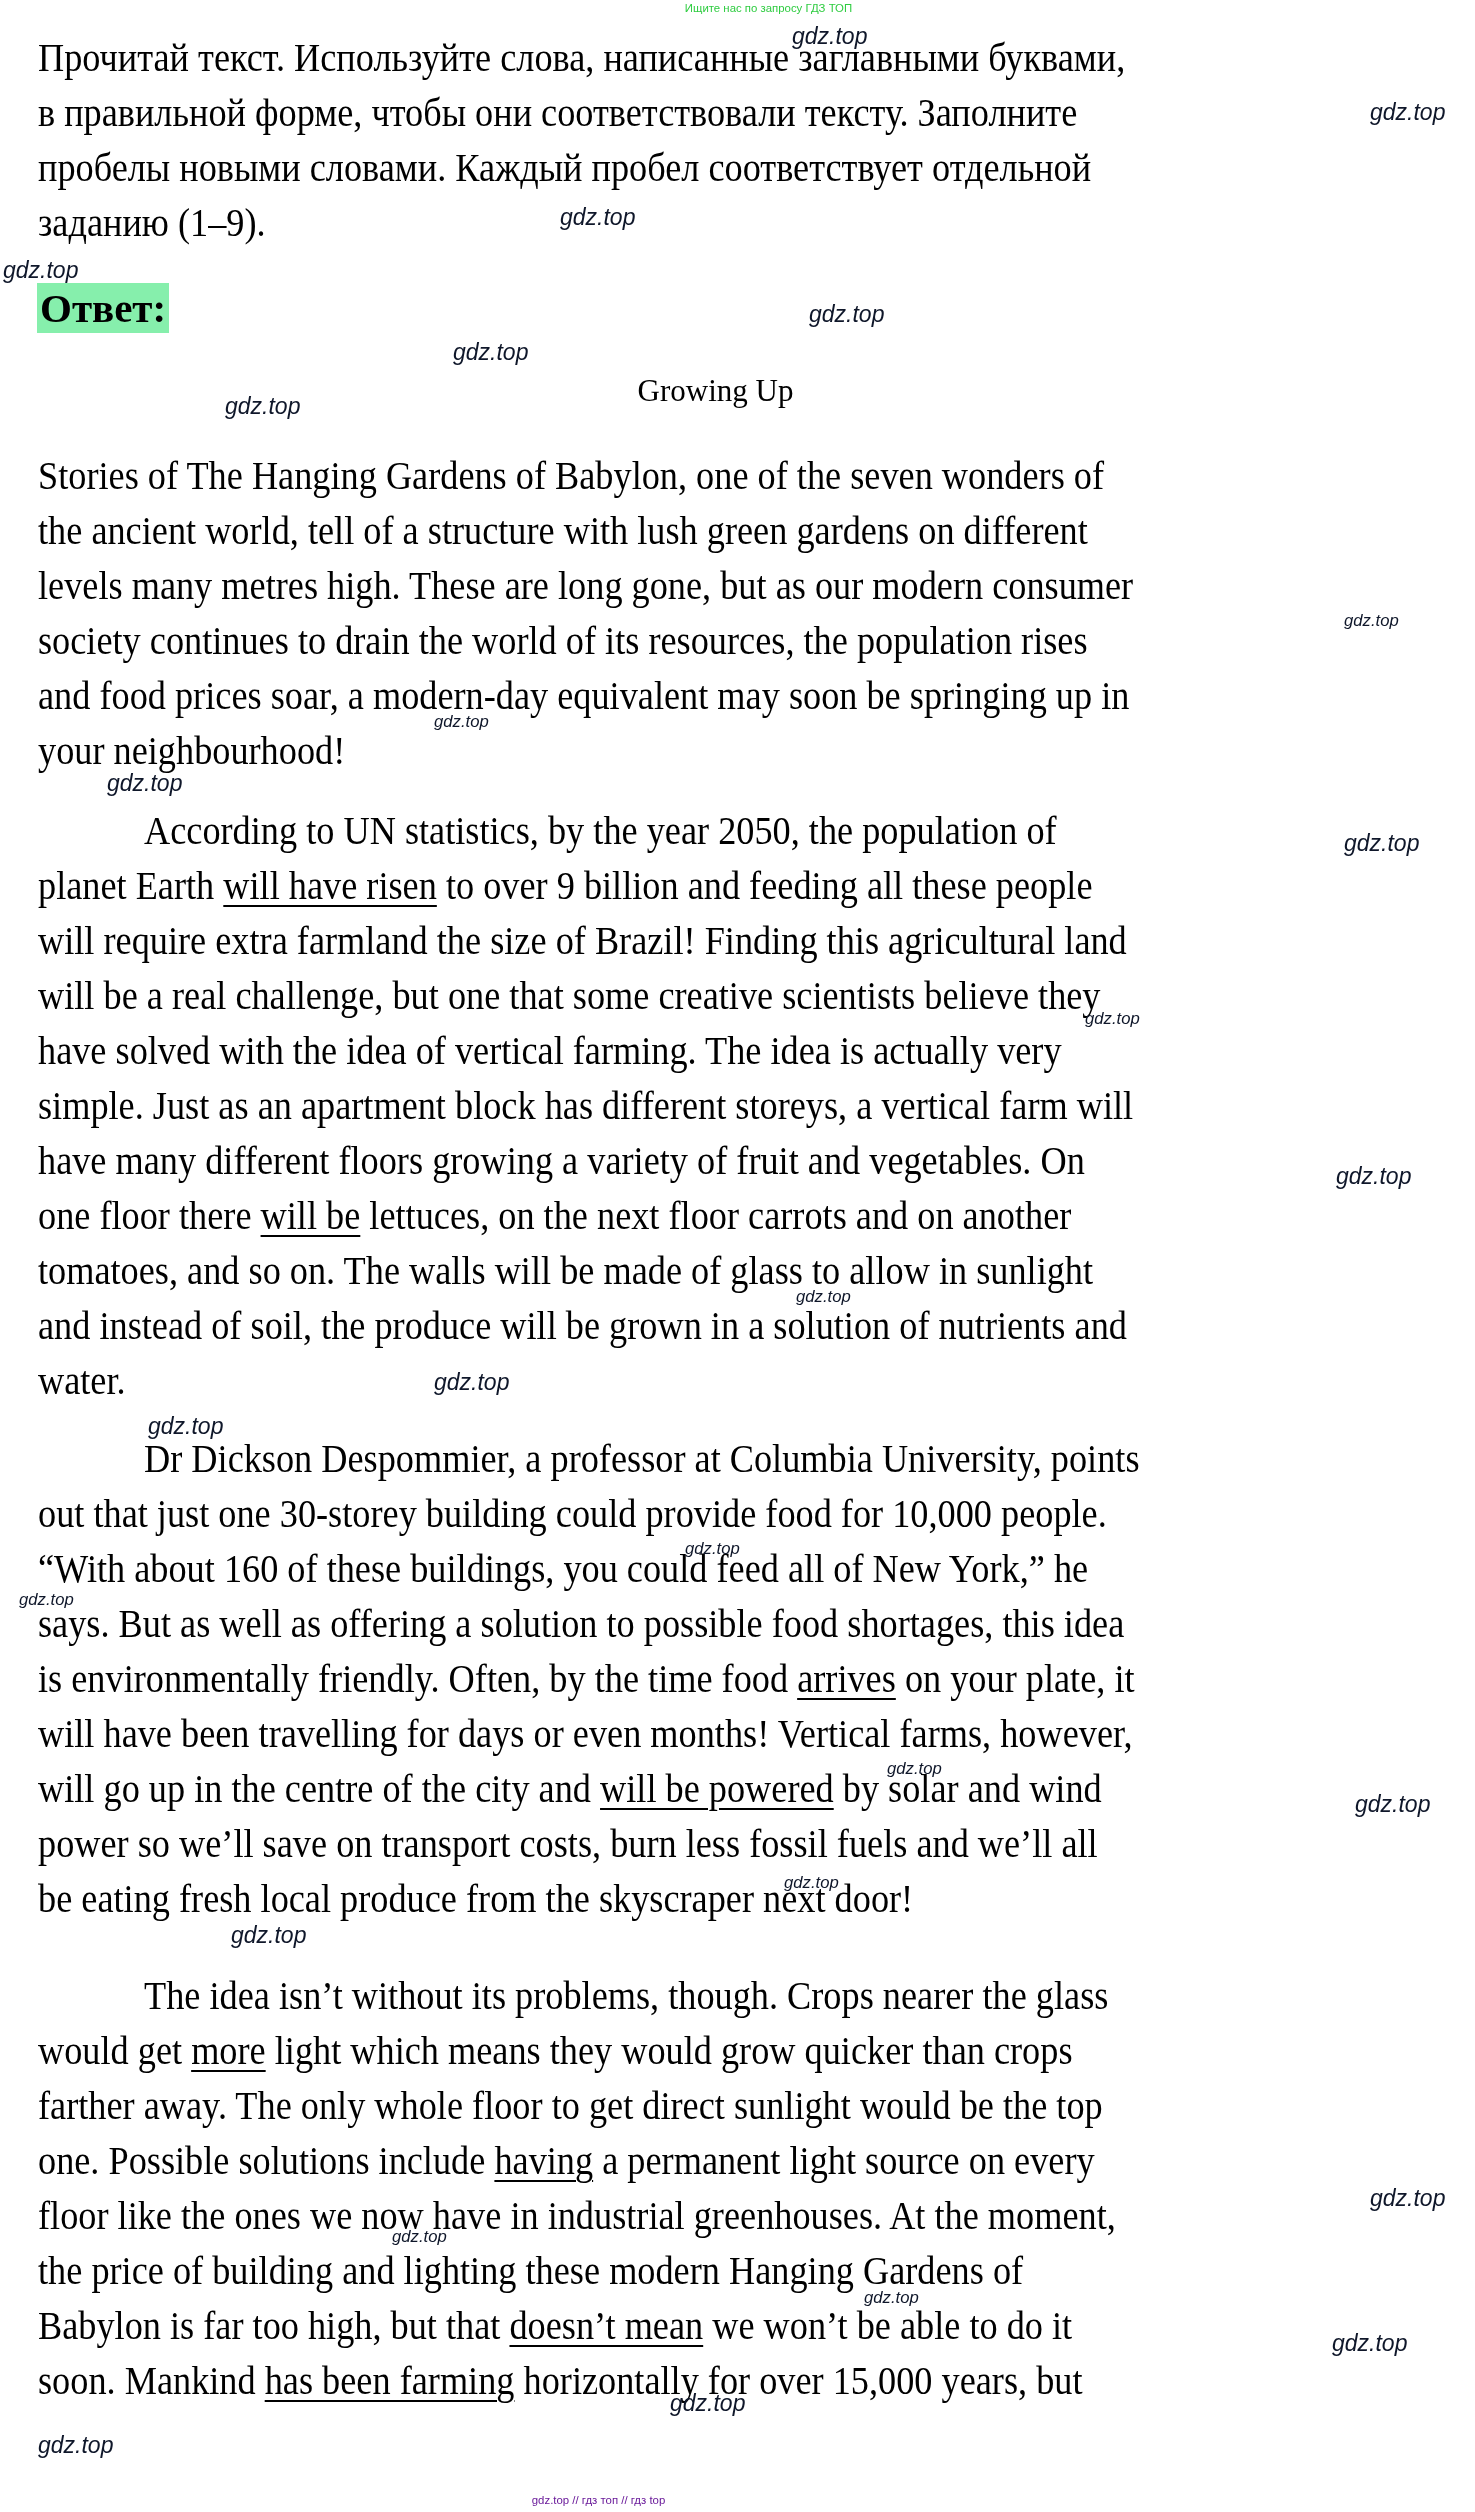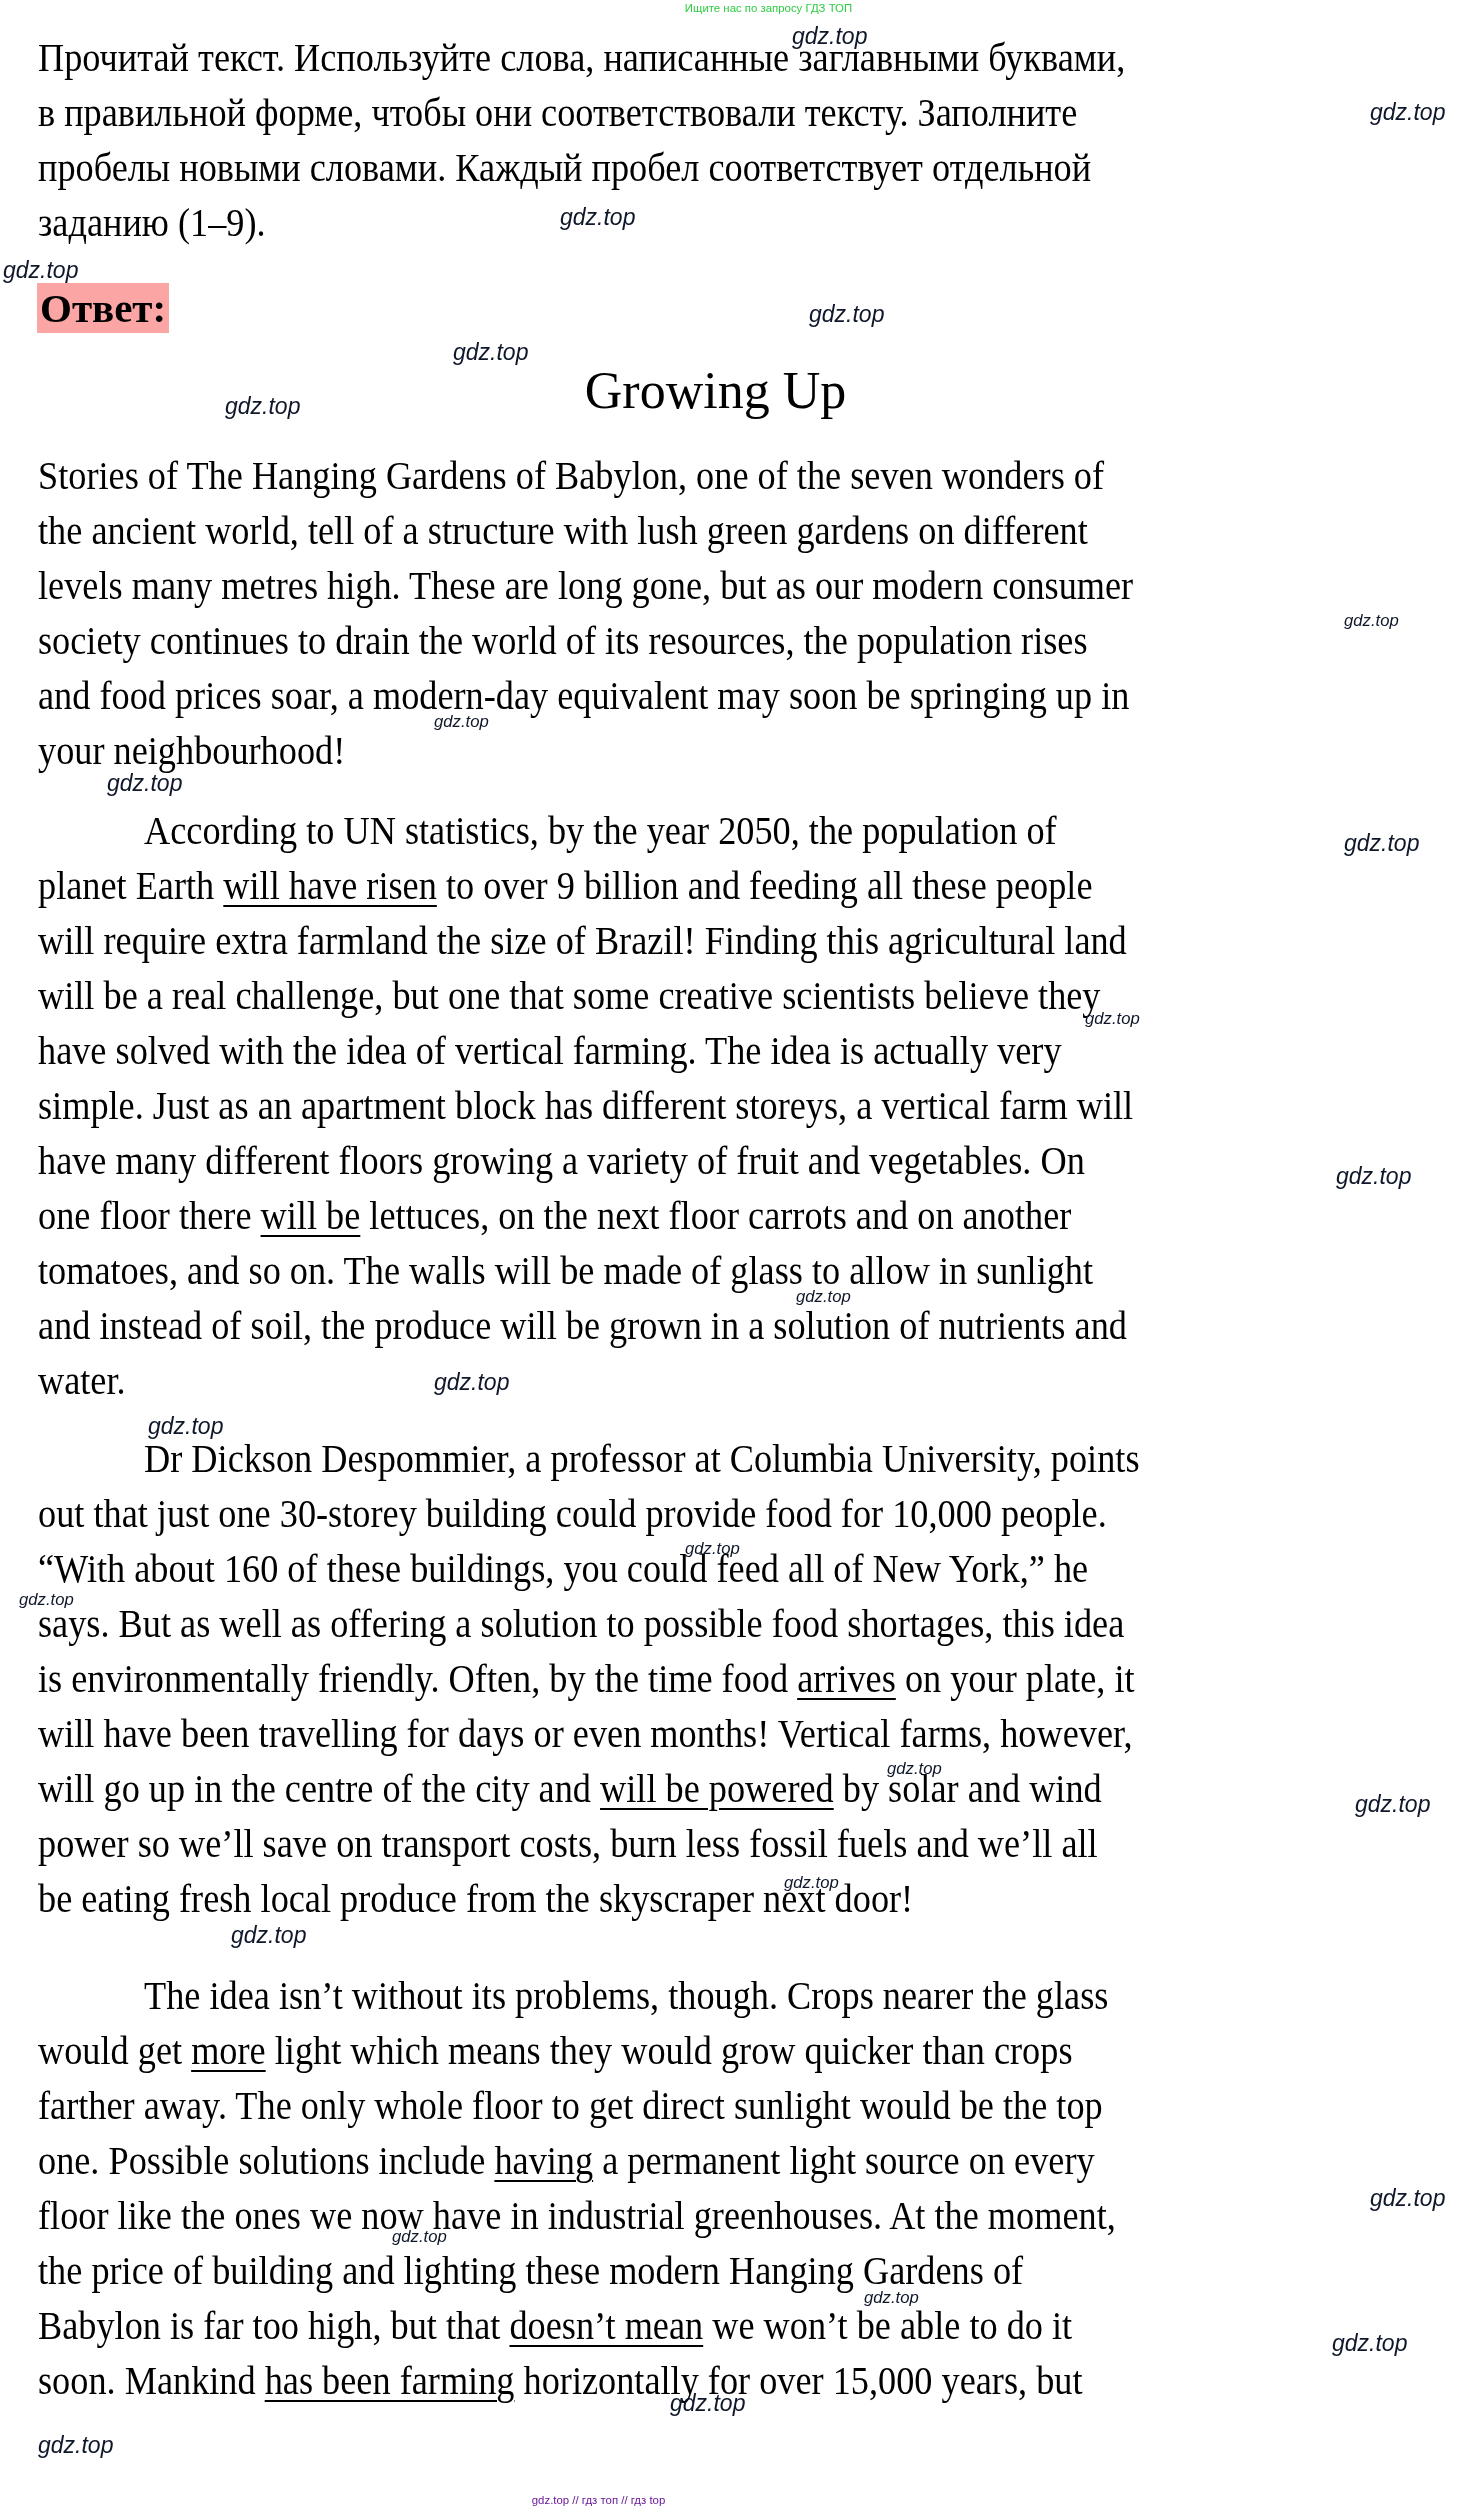--- a/index.html
+++ b/index.html
@@ -7,23 +7,23 @@
          font-family: "Liberation Serif", serif; color: #000; }
   .top-banner { position: absolute; top: 1.5px; left: 0; width: 1475px; text-align: center;
          font-family: "Liberation Sans", sans-serif; font-size: 11.4px; color: #2ecc40; padding-left: 31px; }
   .footer { position: absolute; top: 2494px; left: 0; width: 1197px; text-align: center;
          font-family: "Liberation Sans", sans-serif; font-size: 11.4px; color: #6a1b9a; }
   .block { position: absolute; left: 38px; width: 1355px; font-size: 39px; line-height: 55px;
          transform: scaleX(0.93); transform-origin: left top; }
   .line { white-space: nowrap; height: 55px; }
   .indent { padding-left: 114px; }
   .ans { position: absolute; left: 37px; top: 283px; height: 50px; padding: 0 3px;
-         background: #fca5a5; font-weight: bold; font-size: 41px; line-height: 50px; }
+         background: #86efac; font-weight: bold; font-size: 41px; line-height: 50px; }
   .title { position: absolute; top: 364px; left: 0; width: 1431px; text-align: center;
-         font-size: 52px; line-height: 53px; }
+         font-size: 31px; line-height: 53px; }
   u { text-decoration: underline; text-decoration-thickness: 2.3px; text-underline-offset: 6px; }
   .wm { position: absolute; font-family: "Liberation Sans", sans-serif; color: #0f172a; white-space: nowrap; font-style: italic; }
   .wm.big { font-size: 23px; }
   .wm.sm { font-size: 16.7px; }
 </style>
 </head>
 <body>
 
 <div class="top-banner">Ищите нас по запросу ГДЗ ТОП</div>
 

